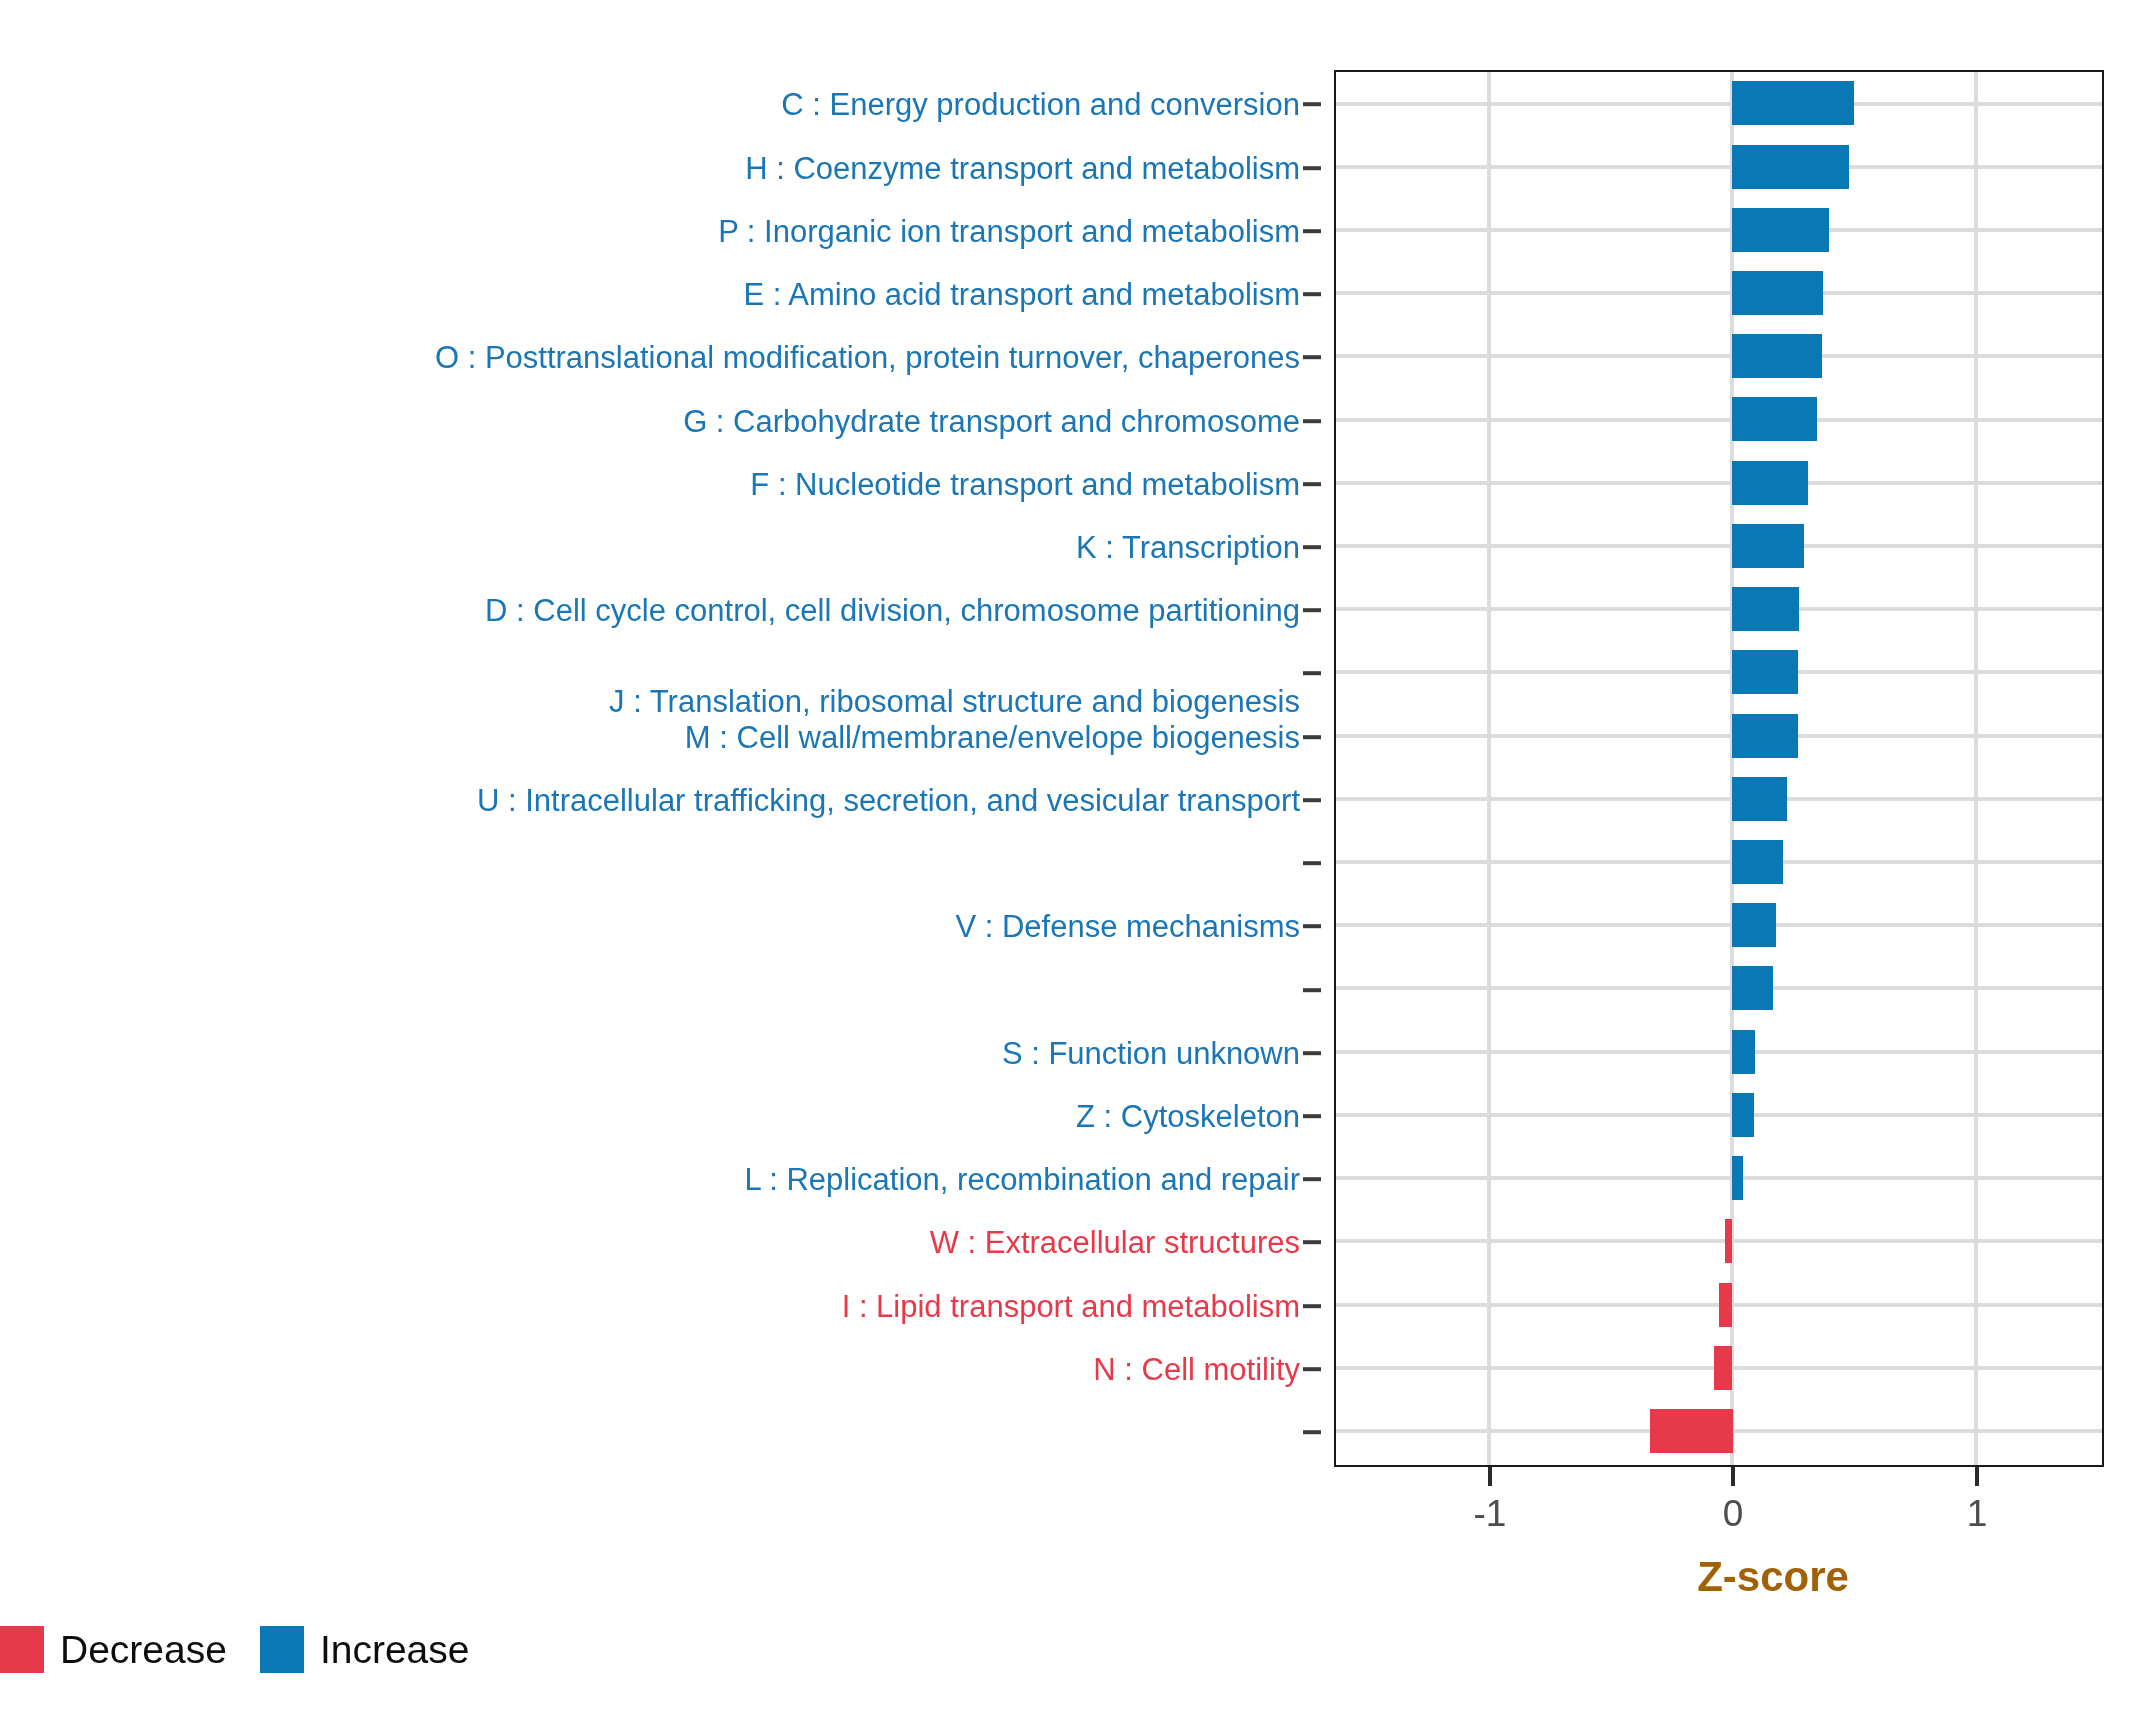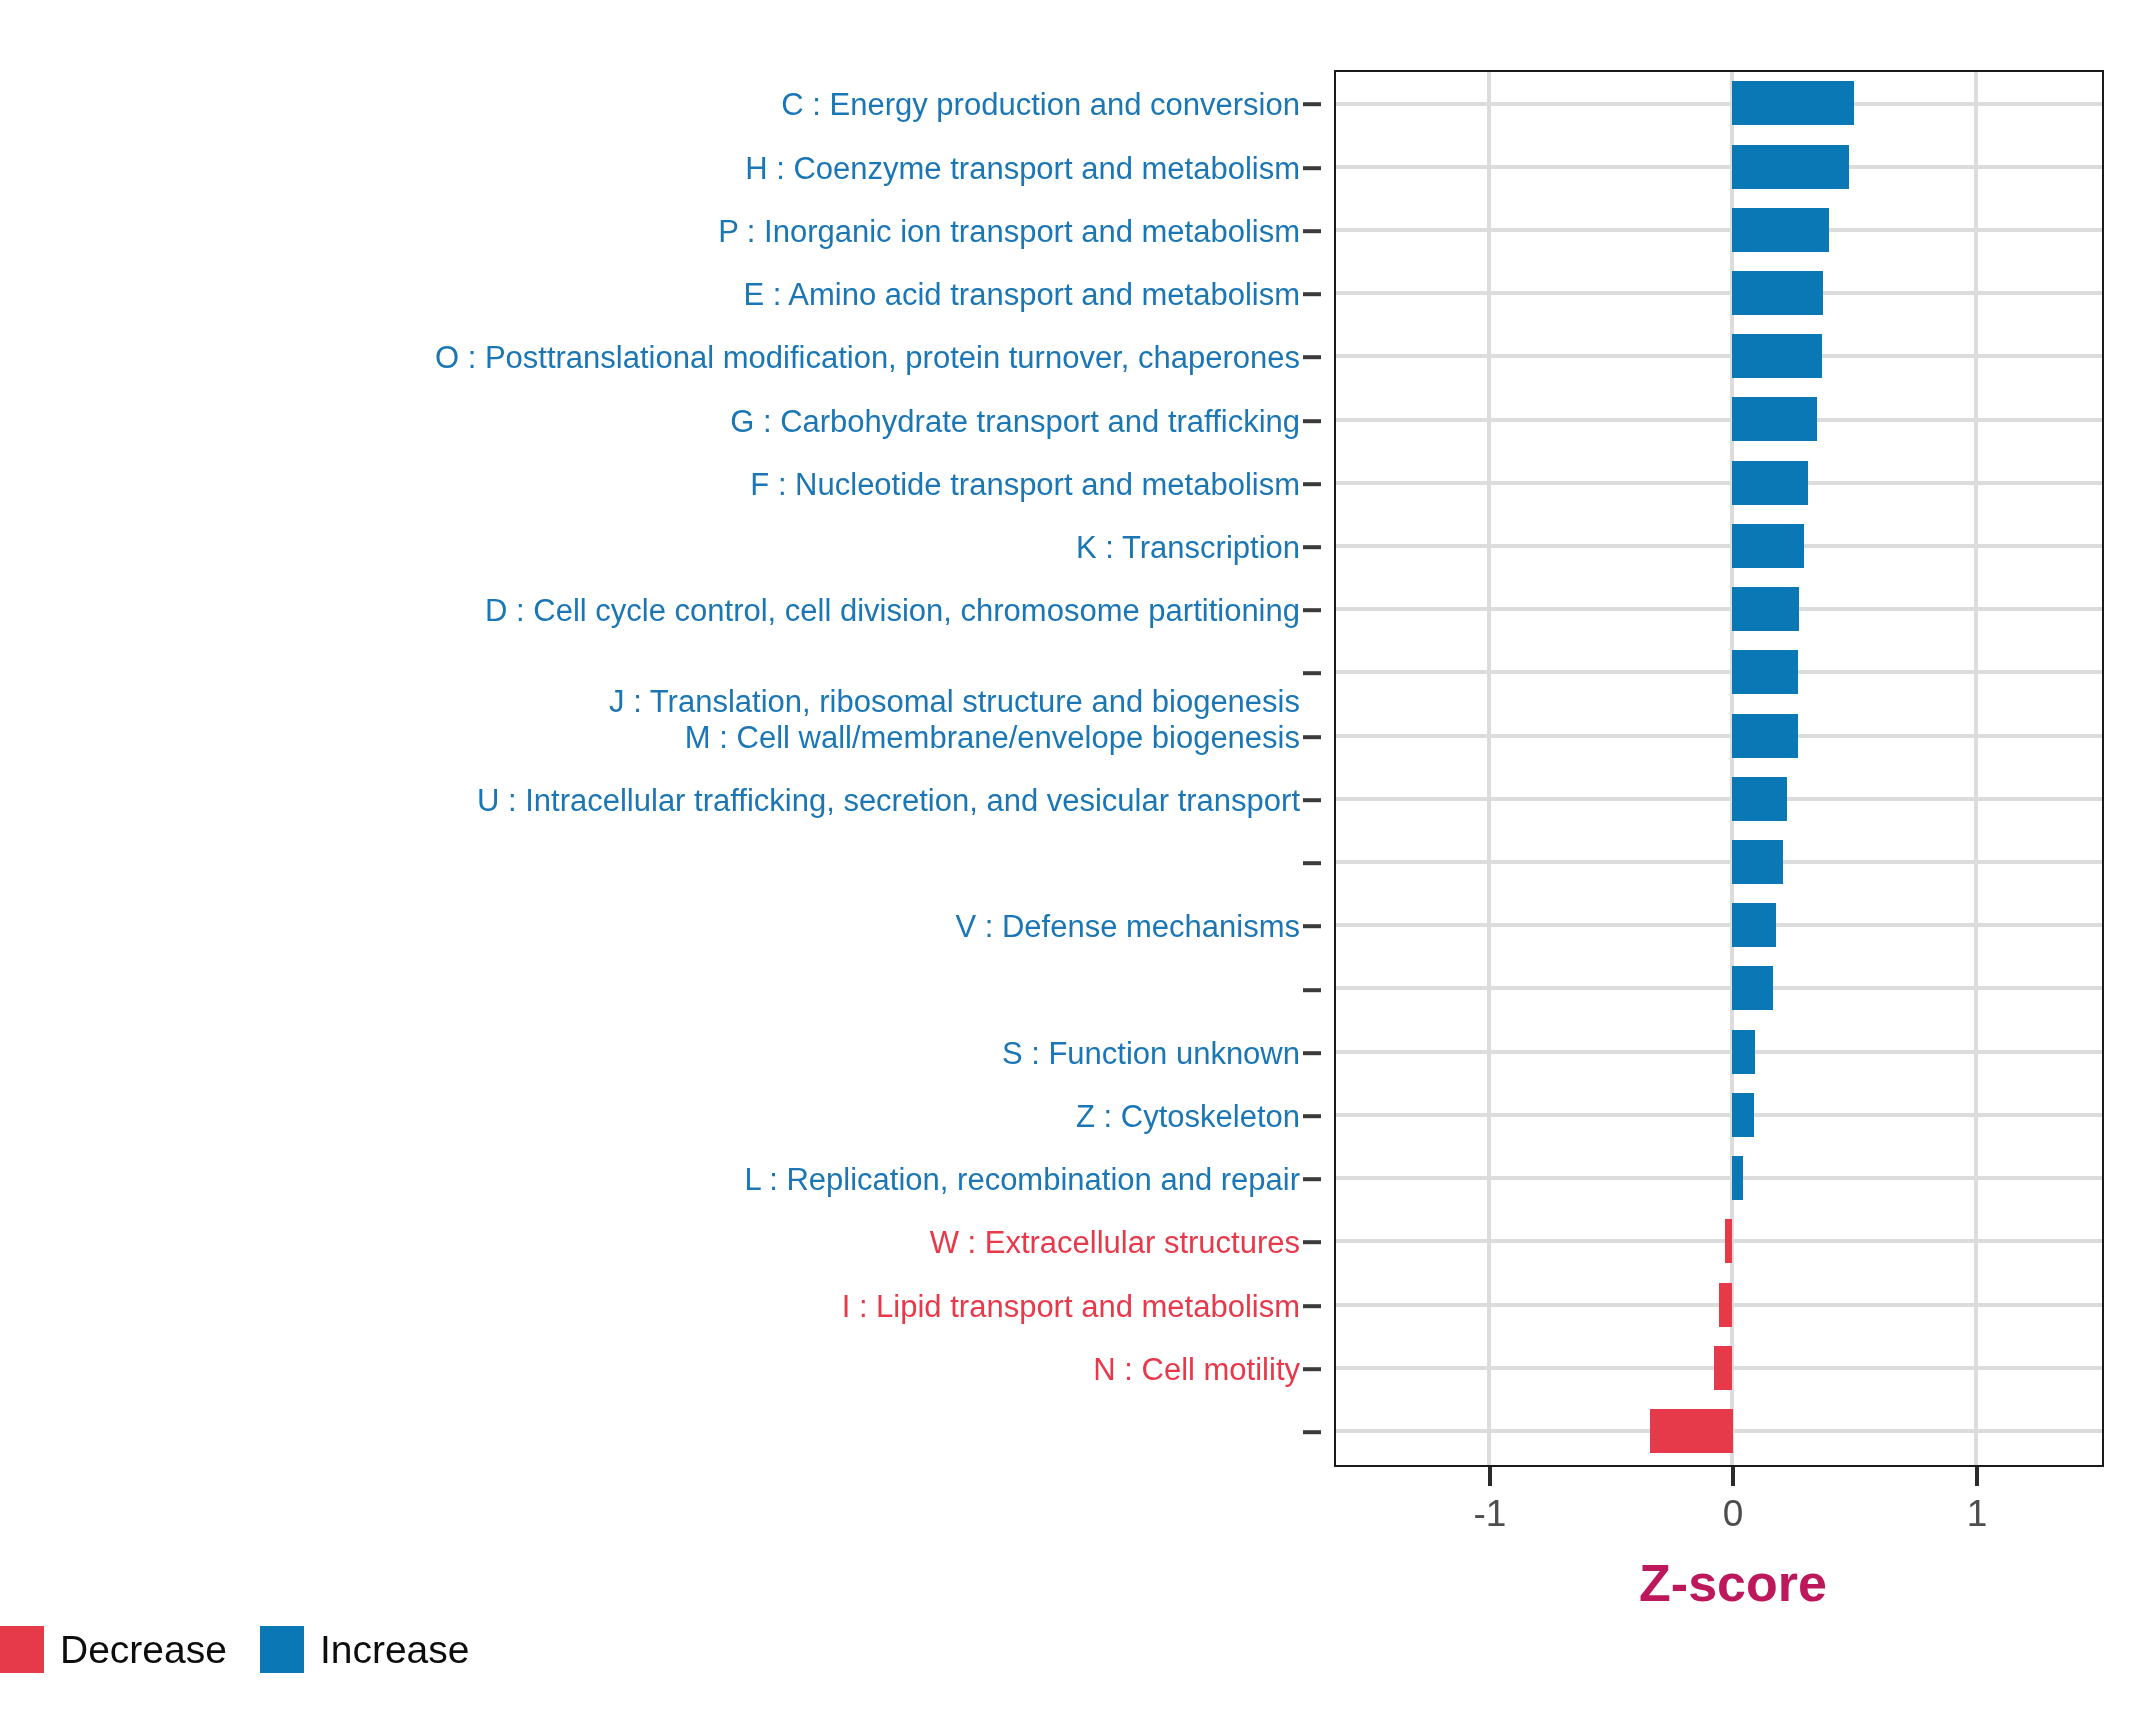--- a/index.html
+++ b/index.html
@@ -42,25 +42,26 @@
   .xtick{position:absolute;width:4.3px;height:18.6px;background:#2b2b2b;}
   .xticklabel{
     position:absolute;
     font-size:37px;
     color:#4d4d4d;
     transform:translateX(-50%);
     white-space:nowrap;
   }
   #xaxis-title{
     position:absolute;
-    font-size:52px;
+    font-size:42px;
     font-weight:bold;
-    color:#be185d;
+    color:#a16207;
     transform:translateX(-50%);
     white-space:nowrap;
+    margin-left:40px;
   }
 
   
   #legend{
     position:absolute;
     left:0; right:0;
     top:1626px;
     display:flex;
     justify-content:flex-start;
     align-items:center;
@@ -80,21 +81,21 @@
       <div class="ylab inc" style="top: 34px;">C : Energy production and conversion</div>
       <div class="ytick" style="top: 98px;"></div>
       <div class="ylab inc" style="top: 98px;">H : Coenzyme transport and metabolism</div>
       <div class="ytick" style="top: 161px;"></div>
       <div class="ylab inc" style="top: 161px;">P : Inorganic ion transport and metabolism</div>
       <div class="ytick" style="top: 224px;"></div>
       <div class="ylab inc" style="top: 224px;">E : Amino acid transport and metabolism</div>
       <div class="ytick" style="top: 287px;"></div>
       <div class="ylab inc" style="top: 287px;">O : Posttranslational modification, protein turnover, chaperones</div>
       <div class="ytick" style="top: 351px;"></div>
-      <div class="ylab inc" style="top: 351px;">G : Carbohydrate transport and trafficking</div>
+      <div class="ylab inc" style="top: 351px;">G : Carbohydrate transport and chromosome</div>
       <div class="ytick" style="top: 414px;"></div>
       <div class="ylab inc" style="top: 414px;">F : Nucleotide transport and metabolism</div>
       <div class="ytick" style="top: 477px;"></div>
       <div class="ylab inc" style="top: 477px;">K : Transcription</div>
       <div class="ytick" style="top: 540px;"></div>
       <div class="ylab inc" style="top: 540px;">D : Cell cycle control, cell division, chromosome partitioning</div>
       <div class="ytick" style="top: 603px;"></div>
       <div class="ylab inc" style="top: 631px; margin-left: 19px;">J : Translation, ribosomal structure and biogenesis</div>
       <div class="ytick" style="top: 667px;"></div>
       <div class="ylab inc" style="top: 667px;">M : Cell wall/membrane/envelope biogenesis</div>

